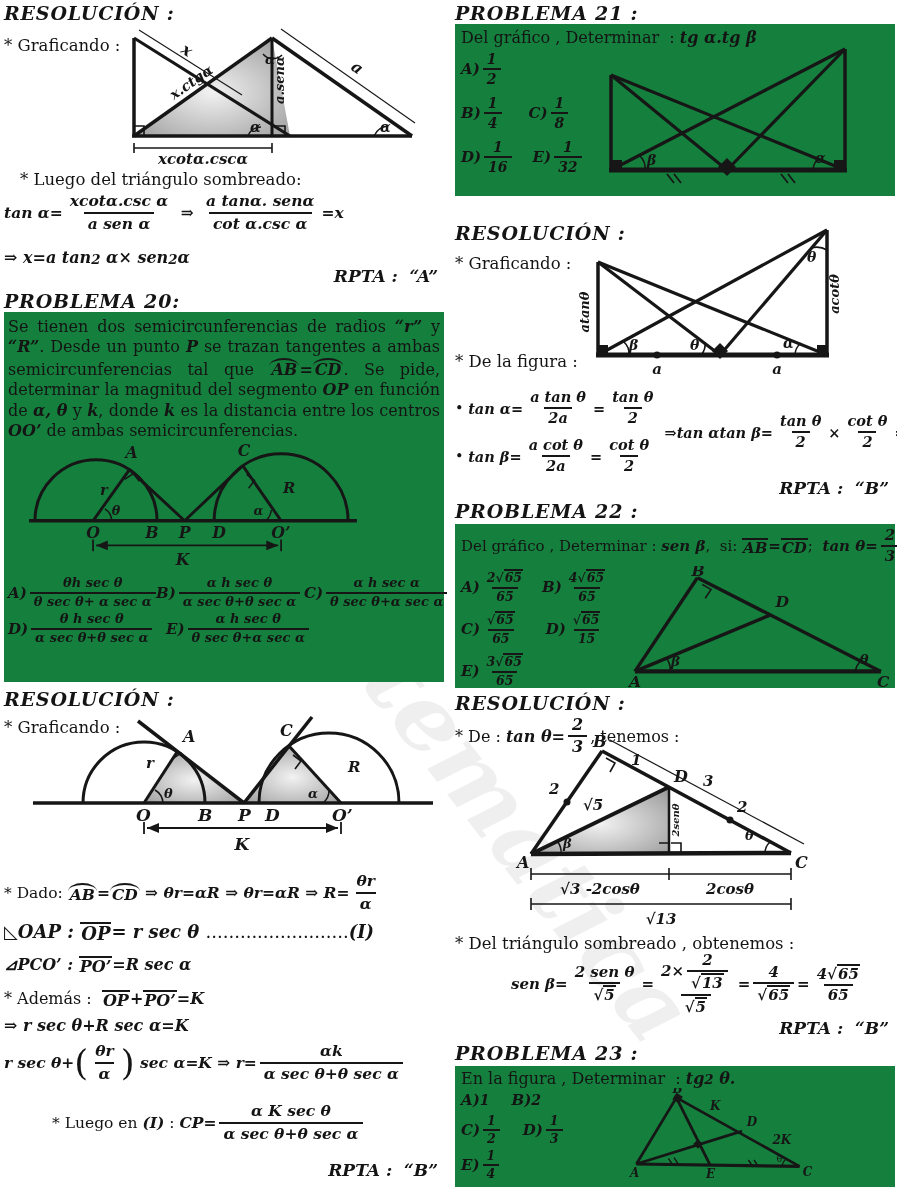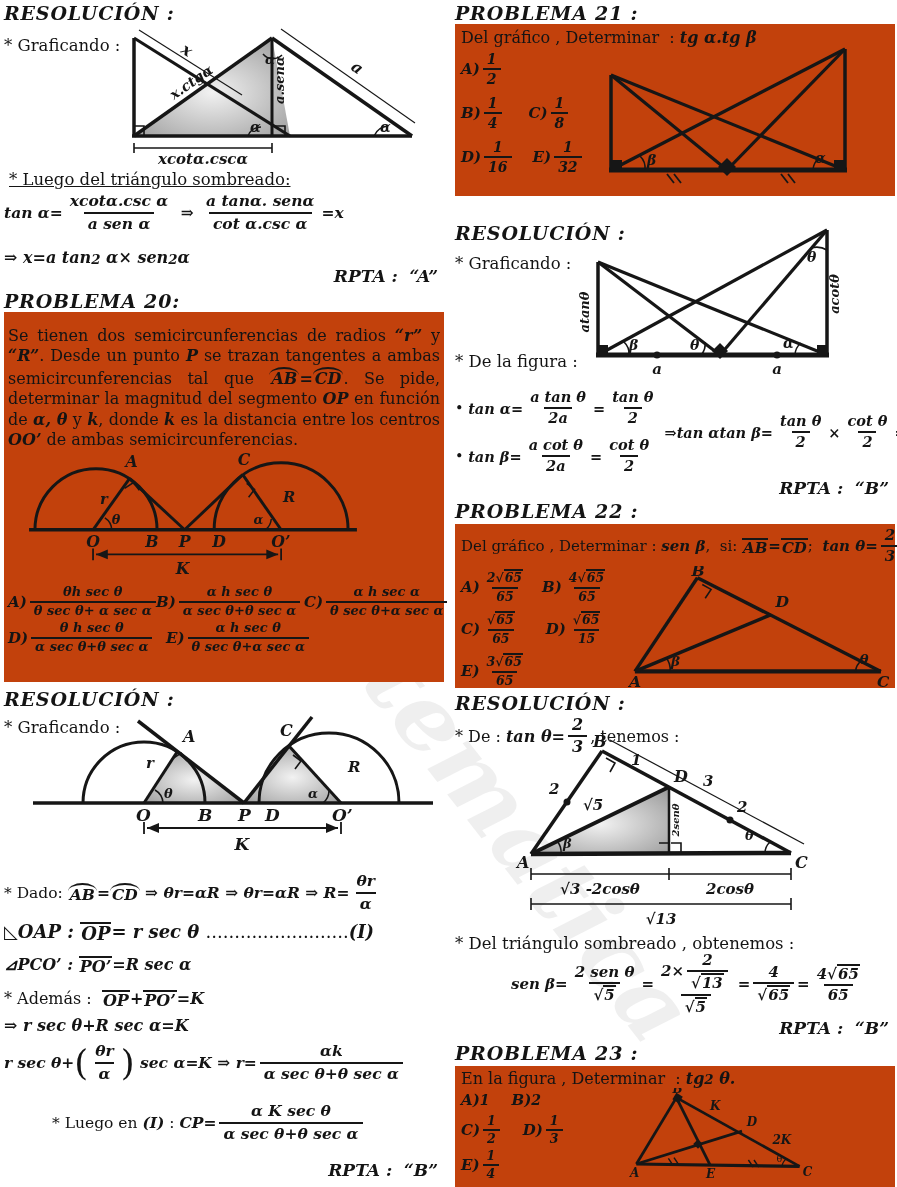--- a/index.html
+++ b/index.html
@@ -18,21 +18,21 @@
         margin:0 3px;text-align:center;line-height:1.15;}
   .fn{padding:0 4px 1px;}
   .fd{border-top:2px solid #161616;padding:1px 4px 0;}
   .ovl{display:inline-block;border-top:2px solid #161616;padding:1px 1px 0;line-height:1.05;margin-top:2px;}
   .arc{position:relative;display:inline-block;padding:4px 2px 0;line-height:1.05;}
   .arc::before{content:"";position:absolute;left:0;right:0;top:0;height:7px;
         border-top:2.2px solid #161616;border-radius:120% 120% 0 0/220% 220% 0 0;}
   .sq{display:inline-block;border-top:2px solid #161616;padding:0 1px;line-height:1.1;}
   .bigp{font-size:230%;font-weight:normal;font-style:normal;vertical-align:middle;line-height:0;}
   .rpta{font-weight:bold;font-style:italic;font-size:17px;white-space:pre;}
-  .gbox{background:#c2410c;}
+  .gbox{background:#15803d;}
   .opt{display:flex;align-items:center;}
   .ol{font-weight:bold;font-style:italic;font-size:15px;white-space:pre;}
   svg{font-family:"DejaVu Serif",serif;font-weight:bold;font-style:italic;}
   svg text{fill:#161616;}
   .wm{position:absolute;left:330px;top:500px;width:700px;font-size:95px;font-style:italic;
       font-weight:bold;color:rgba(100,100,100,0.10);transform:rotate(52deg);transform-origin:0 0;
       pointer-events:none;white-space:pre;}
 </style>
 </head>
 <body>
@@ -75,21 +75,21 @@
       <text x="58" y="28" font-size="16" transform="rotate(33 58 28)">x</text>
       <text x="52" y="76" font-size="14" transform="rotate(-35 52 76)">x.ctgα</text>
       <text x="162" y="80" font-size="13" transform="rotate(-90 162 80)">a.senα</text>
       <text x="228" y="45" font-size="16" transform="rotate(35 228 45)">a</text>
       <text x="143" y="40" font-size="13">α</text>
       <text x="128" y="108" font-size="14">α</text>
       <text x="258" y="108" font-size="14">α</text>
       <text x="81" y="140" font-size="15" text-anchor="middle">xcotα.cscα</text>
     </svg>
 
-    <div class="abs txt" style="top:170px;left:5px;text-decoration:underline;">* Luego del triángulo sombreado:</div>
+    <div class="abs txt" style="top:170px;left:16px;">* Luego del triángulo sombreado:</div>
     <div class="abs fx" style="top:192px;left:0;font-size:15.5px;">
         <span class="m">tan α=</span>
         <span class="frac">
           <span class="fn"><span class="m">xcotα.csc α</span></span>
           <span class="fd"><span class="m">a sen α</span></span>
         </span>
         <span class="m"> ⇒ </span>
         <span class="frac">
           <span class="fn"><span class="m">a tanα. senα</span></span>
           <span class="fd"><span class="m">cot α.csc α</span></span>
@@ -99,21 +99,21 @@
     <div class="abs fx" style="top:248px;left:0;font-size:16px;align-items:flex-end;">
         <span class="m">⇒ x=a tan</span>
         <sup class="m">2</sup>
         <span class="m"> α× sen</span>
         <sup class="m">2</sup>
         <span class="m">α</span>
       </div>
     <div class="abs rpta" style="top:266px;right:10px;">RPTA :  “A”</div>
 
     <div class="abs hd" style="top:290px;left:0;">PROBLEMA 20:</div>
-    <div class="abs gbox" style="top:312px;left:0;width:440px;height:370px;padding:14px 4px;box-sizing:border-box;">
+    <div class="abs gbox" style="top:312px;left:0;width:440px;height:370px;padding:5px 4px;box-sizing:border-box;">
       <div class="stmt"><span class="pt">Se tienen dos semicircunferencias de radios </span><span class="m">“r”</span><span class="pt"> y </span><span class="m">“R”</span><span class="pt">. Desde un punto </span><span class="m">P</span><span class="pt"> se trazan tangentes a ambas semicircunferencias tal que </span><span class="m arc">AB</span><span class="m">=</span><span class="m arc">CD</span><span class="pt">. Se pide, determinar la magnitud del segmento </span><span class="m">OP</span><span class="pt"> en función de </span><span class="m">α, θ</span><span class="pt"> y </span><span class="m">k</span><span class="pt">, donde </span><span class="m">k</span><span class="pt"> es la distancia entre los centros </span><span class="m">OO’</span><span class="pt"> de ambas semicircunferencias.</span></div>
       <svg width="420" height="128" viewBox="0 0 420 130" style="margin-left:6px;">
         <line x1="12" y1="80" x2="345" y2="80" stroke="#161616" stroke-width="3.5"></line>
         <path d="M 18,80 A 62 62 0 0 1 142,80" fill="none" stroke="#161616" stroke-width="3"></path>
         <path d="M 200,80 A 68 68 0 0 1 336,80" fill="none" stroke="#161616" stroke-width="3"></path>
         <line x1="77" y1="80" x2="114" y2="28" stroke="#161616" stroke-width="3"></line>
         <line x1="114" y1="28" x2="170" y2="80" stroke="#161616" stroke-width="3"></line>
         <line x1="229" y1="24" x2="170" y2="80" stroke="#161616" stroke-width="3"></line>
         <line x1="229" y1="24" x2="268" y2="80" stroke="#161616" stroke-width="3"></line>
         <path d="M 109,38 l 9,-6 l 6,8" fill="none" stroke="#161616" stroke-width="1.6"></path>

